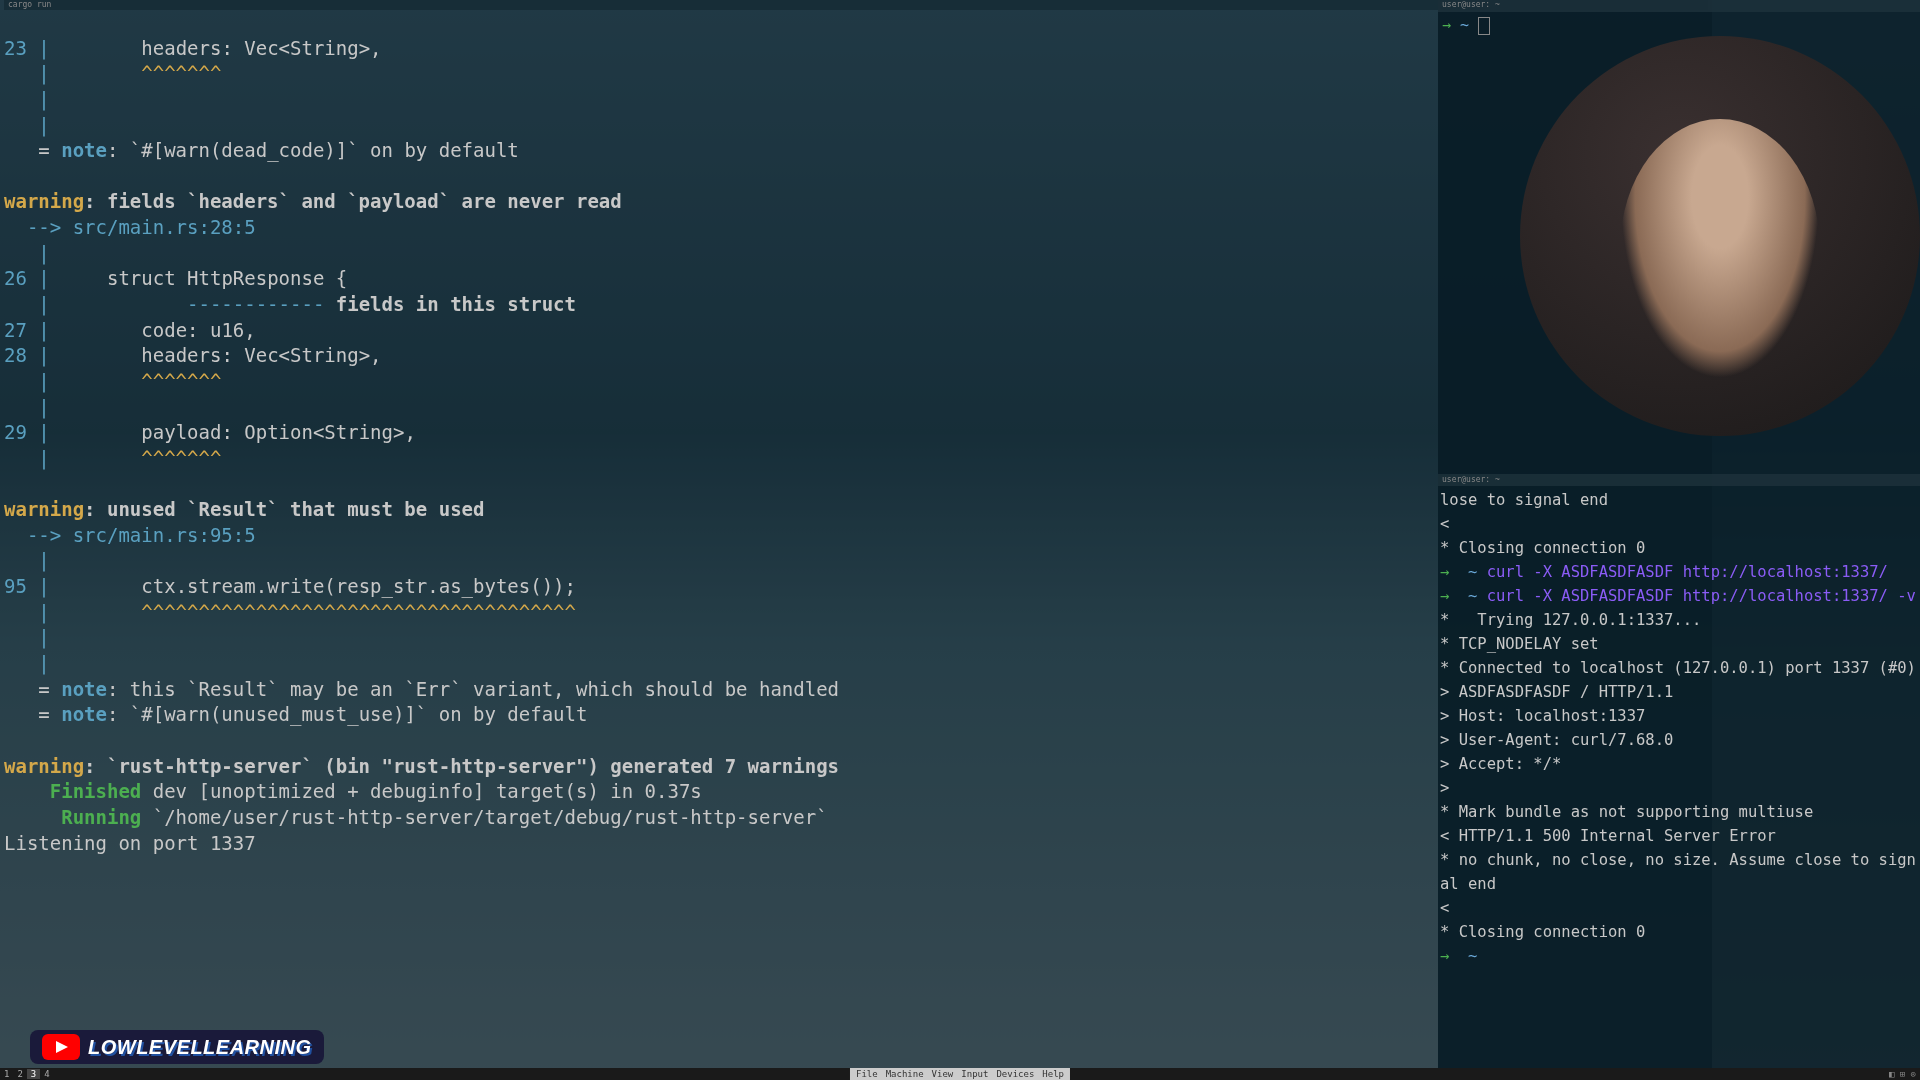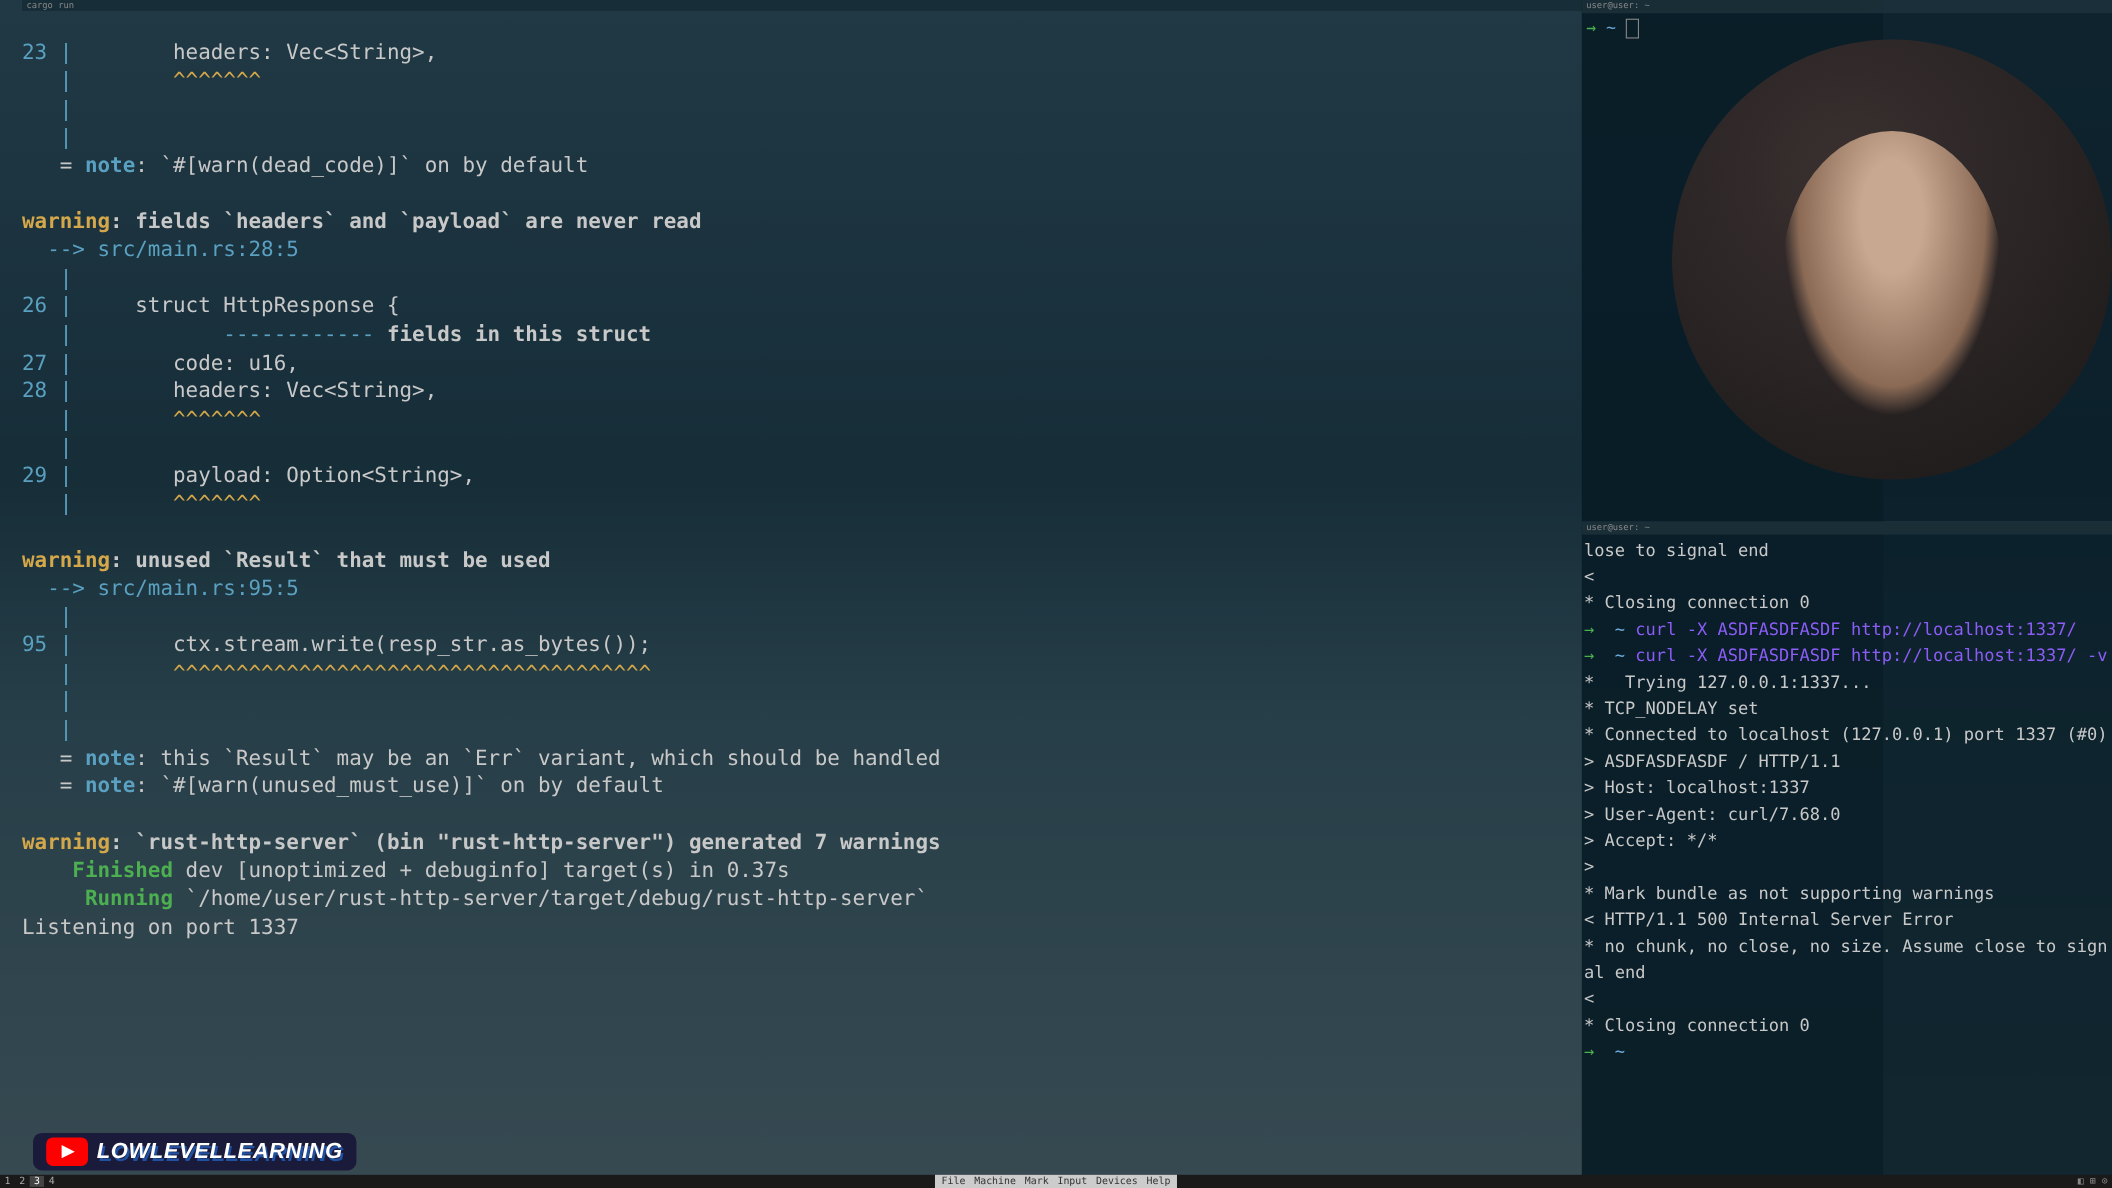--- a/index.html
+++ b/index.html
@@ -5,21 +5,21 @@
   * { margin: 0; padding: 0; box-sizing: border-box; }
   html, body { width: 1920px; height: 1080px; overflow: hidden; font-family: 'Consolas', 'Monaco', monospace; background: #000; }
   
   .desktop { position: relative; width: 1920px; height: 1080px; background: linear-gradient(180deg, #4a6b7c 0%, #2d4a58 40%, #5a7a85 60%, #8a9aa0 100%); }
   
   
   .term-left {
     position: absolute; left: 0; top: 0; width: 1712px; height: 1074px;
     background: rgba(10, 30, 40, 0.65);
     color: #c8c8c8; font-size: 19px; line-height: 1.35;
-    padding: 0 20px;
+    padding: 0 4px;
   }
   .term-left .titlebar { height: 10px; background: rgba(20,40,50,0.7); font-size: 8px; color: #888; padding-left: 4px; }
   .term-left .content { white-space: pre; font-family: 'Consolas', monospace; }
   
   .ln { color: #5aa0c0; }
   .pipe { color: #5aa0c0; }
   .warn { color: #d4a84a; font-weight: bold; }
   .note { color: #5aa0c0; font-weight: bold; }
   .arrow { color: #5aa0c0; }
   .underline-y { color: #d4a84a; }
@@ -142,21 +142,21 @@
 <span class="prompt-arrow">→</span><span class="prompt-tilde">  ~ </span><span class="curl-cmd">curl -X ASDFASDFASDF http://localhost:1337/</span>
 <span class="prompt-arrow">→</span><span class="prompt-tilde">  ~ </span><span class="curl-cmd">curl -X ASDFASDFASDF http://localhost:1337/ -v</span>
 <span>*   Trying 127.0.0.1:1337...</span>
 <span>* TCP_NODELAY set</span>
 <span>* Connected to localhost (127.0.0.1) port 1337 (#0)</span>
 <span>&gt; ASDFASDFASDF / HTTP/1.1</span>
 <span>&gt; Host: localhost:1337</span>
 <span>&gt; User-Agent: curl/7.68.0</span>
 <span>&gt; Accept: */*</span>
 <span>&gt; </span>
-<span>* Mark bundle as not supporting warnings</span>
+<span>* Mark bundle as not supporting multiuse</span>
 <span>&lt; HTTP/1.1 500 Internal Server Error</span>
 <span>* no chunk, no close, no size. Assume close to signal end</span>
 <span>&lt; </span>
 <span>* Closing connection 0</span>
 <span class="prompt-arrow">→</span><span class="prompt-tilde">  ~ </span></div>
   </div>
 
   <div class="socials">
     <div class="badge">
       <span class="yt-icon"></span>
@@ -167,21 +167,21 @@
   <div class="taskbar">
     <div class="ws">
       <span>1</span>
       <span>2</span>
       <span class="active">3</span>
       <span>4</span>
     </div>
     <div class="center">
       <span>File</span>
       <span>Machine</span>
-      <span>Mark</span>
+      <span>View</span>
       <span>Input</span>
       <span>Devices</span>
       <span>Help</span>
     </div>
     <div class="right">◧ ⊞ ⊙</div>
   </div>
 
 </div>
 
 </body></html>

